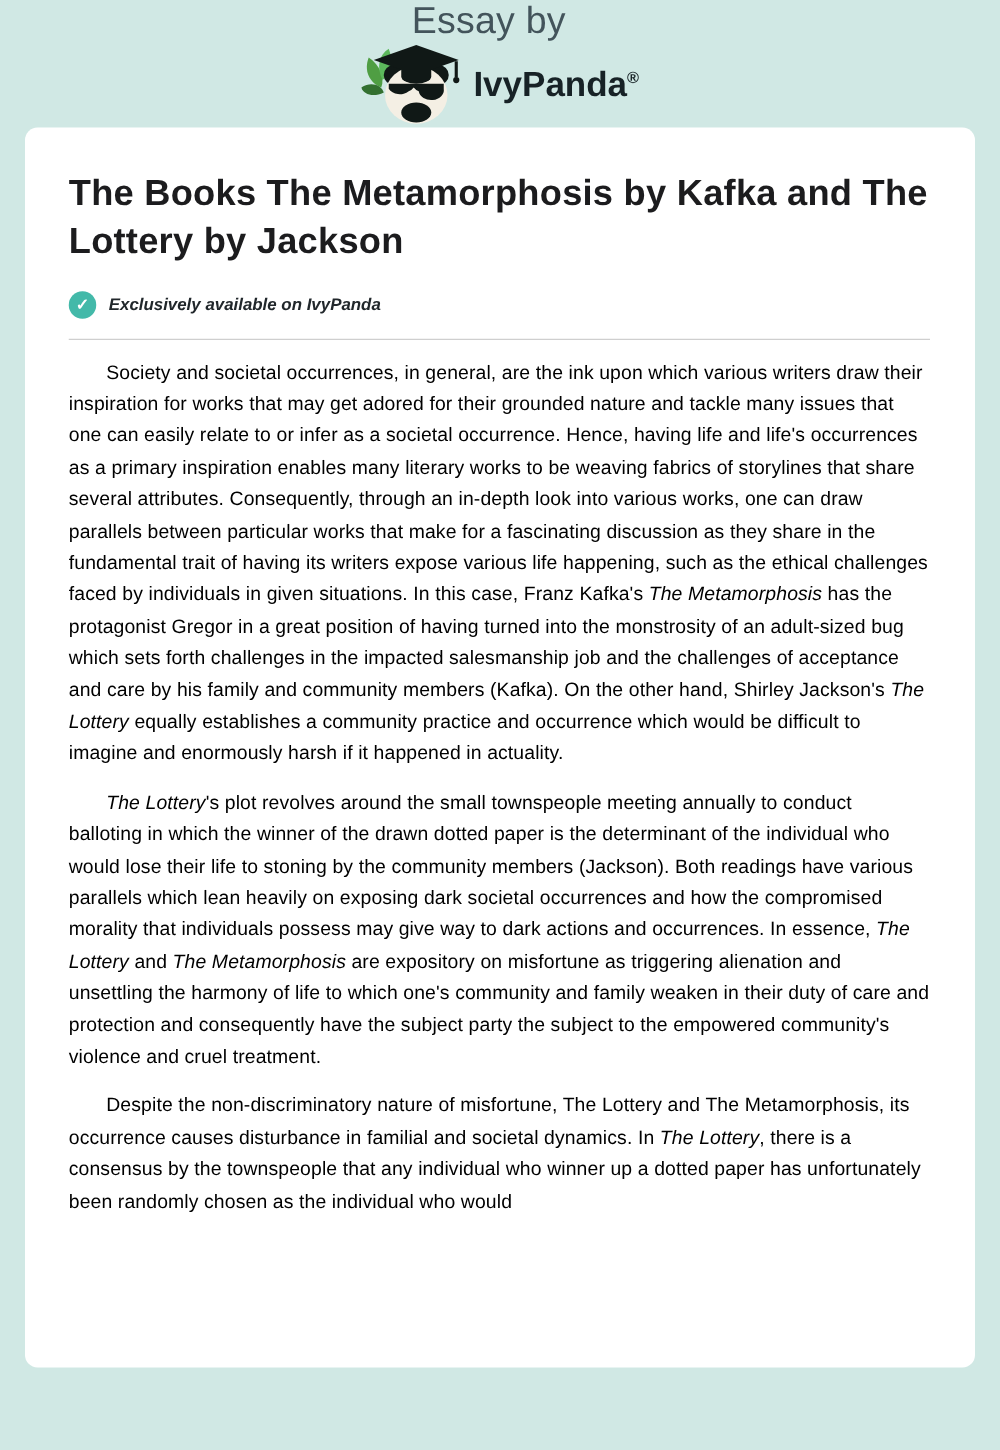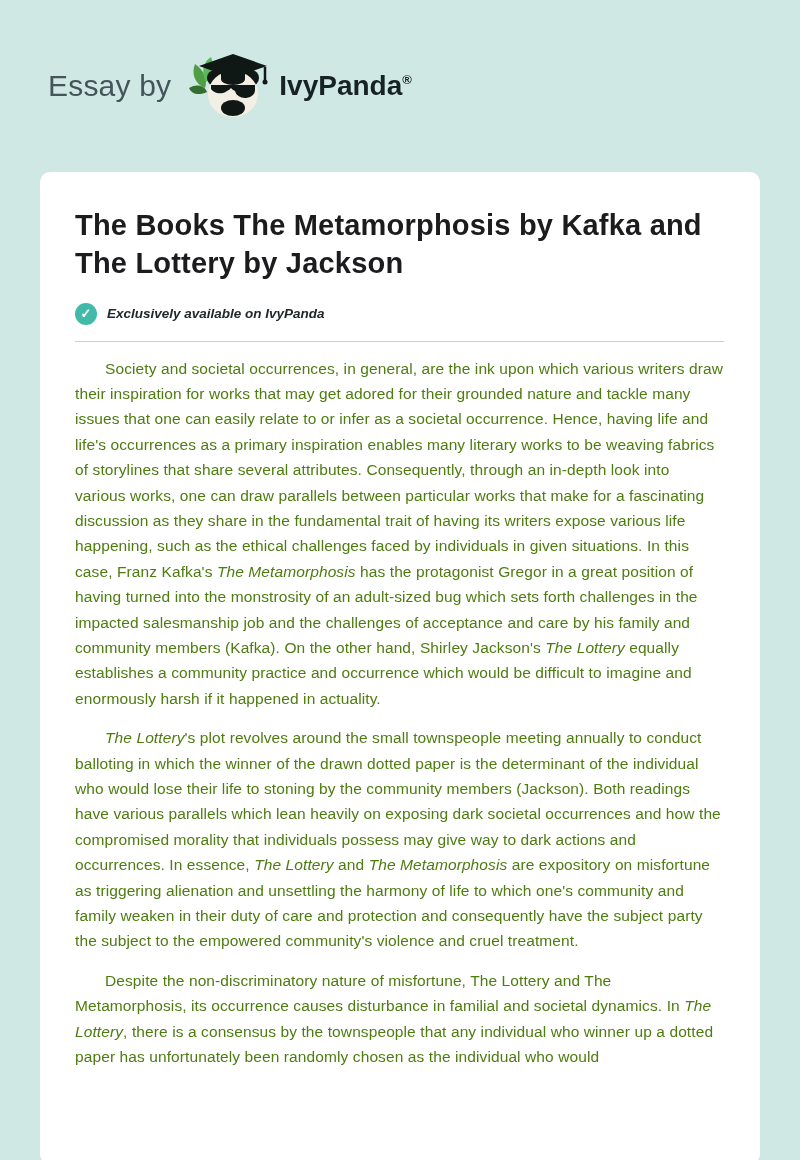--- a/index.html
+++ b/index.html
@@ -5,24 +5,25 @@
   * { margin: 0; padding: 0; box-sizing: border-box; }
   html, body { width: 800px; height: 1160px; }
   body {
     background: #d0e8e4;
     font-family: "Liberation Sans", sans-serif;
     overflow: hidden;
   }
 
   
   .header {
-    height: 172px;
+    height: 102px;
     display: flex;
     align-items: center;
     padding: 0 48px;
+    flex-direction: column;
   }
   .essay-by {
     font-size: 30px;
     color: #43545b;
     letter-spacing: 0.2px;
     margin-right: 18px;
   }
   .brand-link {
     display: flex;
     align-items: center;
@@ -43,21 +44,21 @@
   .reg {
     font-size: 13px;
     font-weight: bold;
     margin-top: 1px;
   }
 
   
   .card {
     background: #ffffff;
     border-radius: 10px;
-    margin: 0 40px;
+    margin: 0 20px;
     padding: 34px 36px 40px 35px;
     height: 992px;
     overflow: hidden;
   }
   .title {
     font-size: 29px;
     line-height: 1.32;
     font-weight: bold;
     color: #1c1c1e;
     letter-spacing: 0.2px;
@@ -91,21 +92,21 @@
   .divider {
     border: none;
     border-top: 1px solid #cfcfcf;
     margin: 16px 0 6px 0;
   }
 
   
   .essay p {
     font-size: 15.5px;
     line-height: 25.4px;
-    color: #4d7c0f;
+    color: #000000;
     text-indent: 30px;
     margin-top: 14px;
     letter-spacing: 0.1px;
   }
   .essay em { font-style: italic; }
 </style>
 </head>
 <body>
 
 <div class="header">

